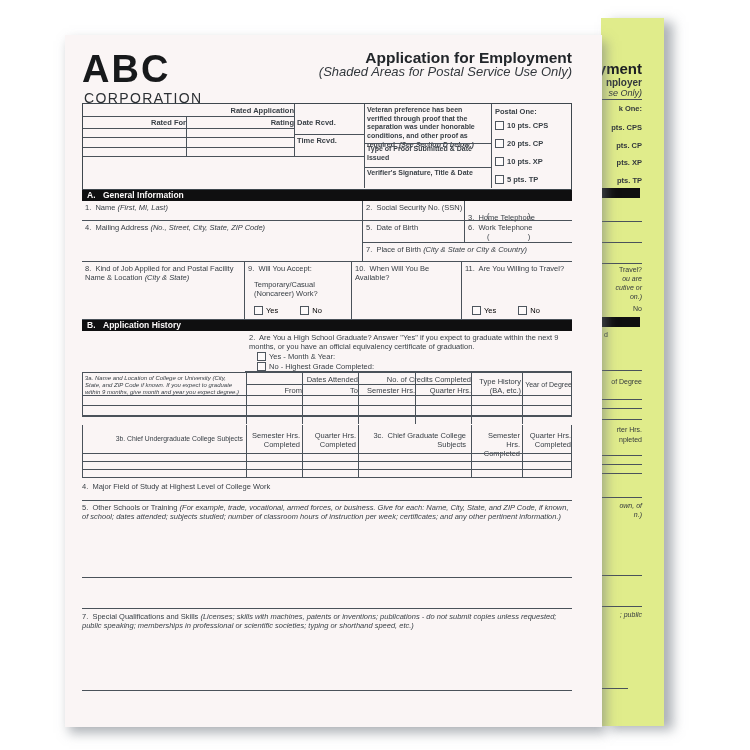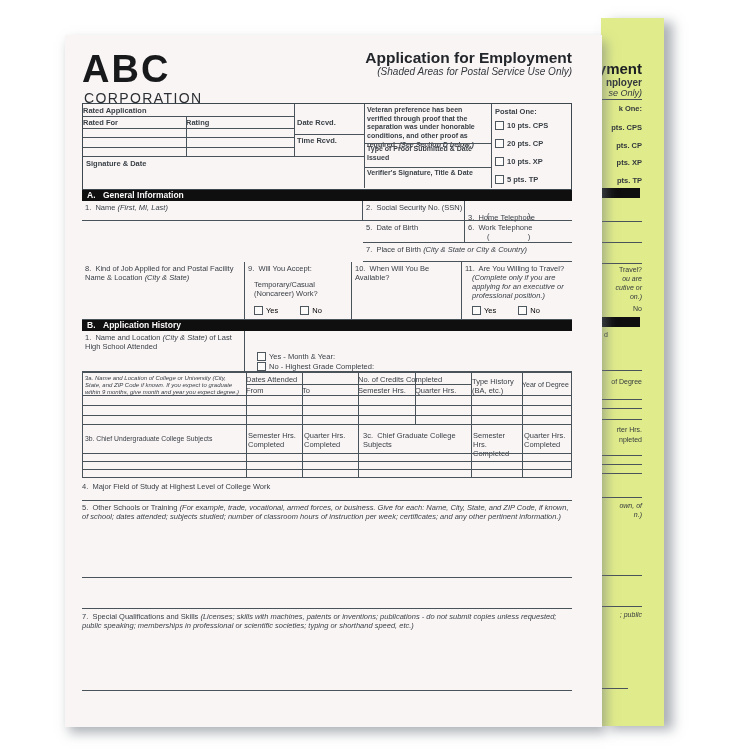--- a/index.html
+++ b/index.html
@@ -7,35 +7,35 @@
   .stage{position:absolute;inset:0;}
   .sheet{position:absolute;}
   .sheet.copy{left:601px;top:18px;width:63px;height:708px;background:#e0ec8b;box-shadow:9px 4px 11px rgba(108,114,124,.55);overflow:hidden;z-index:1;}
   .sheet.main{left:65px;top:35px;width:537px;height:692px;background:#faf5f5;box-shadow:4px 6px 11px rgba(108,114,124,.55);z-index:2;}
   .form{position:absolute;left:17px;top:0;width:490px;height:692px;}
   .al{position:absolute;color:#3a4147;}
   .lbl{font-size:7.5px;line-height:9px;}
   .sm{font-size:6px;line-height:7px;}
   .b{font-weight:bold;}
   .i{font-style:italic;}
-  .ctr{text-align:left;}
+  .ctr{text-align:right;}
   .hl{position:absolute;background:#4a525a;height:1px;}
   .vl{position:absolute;background:#4a525a;width:1px;}
   .cell{position:absolute;box-sizing:border-box;}
   .bb{border-bottom:1px solid #4a525a;}
   .br{border-right:1px solid #4a525a;}
   .cb{display:inline-block;width:7px;height:7px;border:1px solid #4e565e;background:#fdfafa;vertical-align:-1px;margin-right:3px;flex:none;}
   .bar{position:absolute;left:0;width:490px;height:11px;background:#0f0f10;color:#fbf8f8;font-size:8.5px;font-weight:bold;line-height:11px;}
   .bar .letter{position:absolute;left:5px;}
   .bar .btitle{position:absolute;left:21px;}
   .logo-name{font-size:38px;font-weight:800;letter-spacing:2px;line-height:36px;color:#17191b;}
   .logo-sub{font-size:14px;letter-spacing:1.4px;color:#2b2f33;}
   .t1{font-size:15.5px;font-weight:bold;color:#22262a;line-height:17px;}
   .t2{font-size:10.5px;font-weight:bold;color:#22262a;line-height:12px;}
-  .t3{font-size:10px;font-style:italic;color:#33383d;line-height:12px;}
+  .t3{font-size:13px;font-style:italic;color:#33383d;line-height:12px;}
   .toptable{position:absolute;left:0;top:68px;width:490px;height:87px;border:1.5px solid #3f474e;box-sizing:border-box;}
   .paren{letter-spacing:6px;}
   .cbar{position:absolute;left:0;width:39px;height:10px;background:#0f0f10;}
   .chl{position:absolute;left:0;width:41px;height:1px;background:#4a525a;}
   .frag{position:absolute;right:22px;text-align:right;color:#33383d;white-space:nowrap;}
   .fy-title{font-size:15px;font-weight:bold;color:#1c1f22;}
   .fy-b{font-size:7.5px;font-weight:bold;}
   .fy-n{font-size:7px;}
   .fy-i{font-size:7px;font-style:italic;}
   .yesno{display:flex;gap:22px;position:absolute;font-size:7.5px;}
@@ -106,23 +106,20 @@
         <div class="al lbl b ctr" style="left:103px;top:14px;width:108px">Rating</div>
         <div class="al lbl b" style="left:214px;top:14px">Date Rcvd.</div>
         <div class="vl" style="left:103px;top:12px;height:40px"></div>
         <div class="vl" style="left:211px;top:0;height:52px"></div>
         <div class="hl" style="left:0;top:24px;width:211px"></div>
         <div class="hl" style="left:0;top:33px;width:211px"></div>
         <div class="hl" style="left:0;top:43px;width:211px"></div>
         <div class="hl" style="left:211px;top:30px;width:70px"></div>
         <div class="al lbl b" style="left:214px;top:32px">Time Rcvd.</div>
         <div class="hl" style="left:0;top:52px;width:281px"></div>
-        <div class="cell" style="left:0;top:52px;width:281px;height:32px">
-          <div class="al lbl b" style="left:3px;top:3px">Signature &amp; Date</div>
-        </div>
 
         <div class="al" style="left:284px;top:2px;width:121px;font-size:7px;line-height:8.7px;font-weight:bold"><span>Veteran preference has been verified through proof that the separation was under honorable conditions, and other proof as required. </span><span class="i">(See Section D below.)</span></div>
         <div class="hl" style="left:281px;top:39px;width:127px"></div>
         <div class="cell" style="left:281px;top:39px;width:127px;height:24px">
           <div class="al b" style="left:3px;top:2px;font-size:7px;line-height:8.5px;width:118px">Type of Proof Submitted &amp; Date Issued</div>
         </div>
         <div class="hl" style="left:281px;top:63px;width:127px"></div>
         <div class="cell" style="left:281px;top:63px;width:127px;height:21px">
           <div class="al b" style="left:3px;top:2px;font-size:7px;line-height:8.5px;width:118px">Verifier's Signature, Title &amp; Date</div>
         </div>
@@ -155,20 +152,23 @@
         <div class="al lbl" style="left:3px;top:2px"><span>1.&nbsp; Name </span><span class="i">(First, MI, Last)</span></div>
       </div>
       <div class="cell bb br" style="left:281px;top:166px;width:102px;height:20px">
         <div class="al lbl" style="left:3px;top:2px">2.&nbsp; Social Security No. (SSN)</div>
       </div>
       <div class="cell bb" style="left:383px;top:166px;width:107px;height:20px">
         <div class="al lbl" style="left:3px;top:12px">3.&nbsp; Home Telephone</div>
         <div class="al lbl paren" style="left:22px;top:10px">(&nbsp;&nbsp;&nbsp;&nbsp;)</div>
       </div>
 
+      <div class="cell bb br" style="left:0;top:186px;width:281px;height:41px">
+        <div class="al lbl" style="left:3px;top:2px"><span>4.&nbsp; Mailing Address </span><span class="i">(No., Street, City, State, ZIP Code)</span></div>
+      </div>
       <div class="cell bb br" style="left:281px;top:186px;width:102px;height:22px">
         <div class="al lbl" style="left:3px;top:2px">5.&nbsp; Date of Birth</div>
       </div>
       <div class="cell bb" style="left:383px;top:186px;width:107px;height:22px">
         <div class="al lbl" style="left:3px;top:2px">6.&nbsp; Work Telephone</div>
         <div class="al lbl paren" style="left:22px;top:11px">(&nbsp;&nbsp;&nbsp;&nbsp;)</div>
       </div>
       <div class="cell bb" style="left:281px;top:208px;width:209px;height:19px">
         <div class="al lbl" style="left:3px;top:2px"><span>7.&nbsp; Place of Birth </span><span class="i">(City &amp; State or City &amp; Country)</span></div>
       </div>
@@ -188,53 +188,50 @@
               <span class="cb"></span>
               <span>No</span>
             </span>
         </div>
       </div>
       <div class="cell bb br" style="left:270px;top:227px;width:110px;height:58px">
         <div class="al lbl" style="left:3px;top:2px;width:102px">10.&nbsp; When Will You Be Available?</div>
       </div>
       <div class="cell bb" style="left:380px;top:227px;width:110px;height:58px">
         <div class="al lbl" style="left:3px;top:2px;width:102px">11.&nbsp; Are You Willing to Travel?</div>
-        <div class="al lbl i" style="left:10px;top:11px;width:96px">(Complete only if you are applying for an executive or professional position.)</div>
         <div class="yesno" style="left:10px;top:44px">
           <span class="ckrow">
               <span class="cb"></span>
               <span>Yes</span>
             </span>
           <span class="ckrow">
               <span class="cb"></span>
               <span>No</span>
             </span>
         </div>
       </div>
 
       <div class="bar" style="top:285px">
         <span class="letter">B.</span>
         <span class="btitle">Application History</span>
       </div>
 
-      <div class="cell bb br" style="left:0;top:296px;width:163px;height:41px">
-        <div class="al lbl" style="left:3px;top:2px;width:152px"><span>1.&nbsp; Name and Location </span><span class="i">(City &amp; State)</span><span> of Last High School Attended</span></div>
-      </div>
       <div class="cell bb" style="left:163px;top:296px;width:327px;height:41px">
+        <div class="al lbl" style="left:4px;top:2px;width:318px">2.&nbsp; Are You a High School Graduate? Answer "Yes" if you expect to graduate within the next 9 months, or you have an official equivalency certificate of graduation.</div>
         <div class="al lbl ckrow" style="left:12px;top:21px">
             <span class="cb"></span>
             <span>Yes - Month &amp; Year:</span>
           </div>
         <div class="al lbl ckrow" style="left:12px;top:31px">
             <span class="cb"></span>
             <span>No - Highest Grade Completed:</span>
           </div>
       </div>
 
-      <div class="cell" style="left:0;top:337px;width:490px;height:53px;border:1px solid #4a525a">
+      <div class="cell" style="left:0;top:337px;width:490px;height:45px;border:1px solid #4a525a">
         <div class="vl" style="left:163px;top:0;height:51px"></div>
         <div class="vl" style="left:219px;top:0;height:51px"></div>
         <div class="vl" style="left:275px;top:0;height:51px"></div>
         <div class="vl" style="left:332px;top:0;height:51px"></div>
         <div class="vl" style="left:388px;top:0;height:51px"></div>
         <div class="vl" style="left:439px;top:0;height:51px"></div>
         <div class="al sm" style="left:2px;top:2px;width:158px"><span>3a.</span> <span class="i"><span>Name and Location of College or University </span><span>(City, State, and ZIP Code if known. If you expect to graduate within 9 months, give month and year you expect degree.)</span></span></div>
         <div class="al lbl ctr" style="left:163px;top:2px;width:112px">Dates Attended</div>
         <div class="al lbl ctr" style="left:275px;top:2px;width:113px">No. of Credits Completed</div>
         <div class="hl" style="left:163px;top:11px;width:225px"></div>

